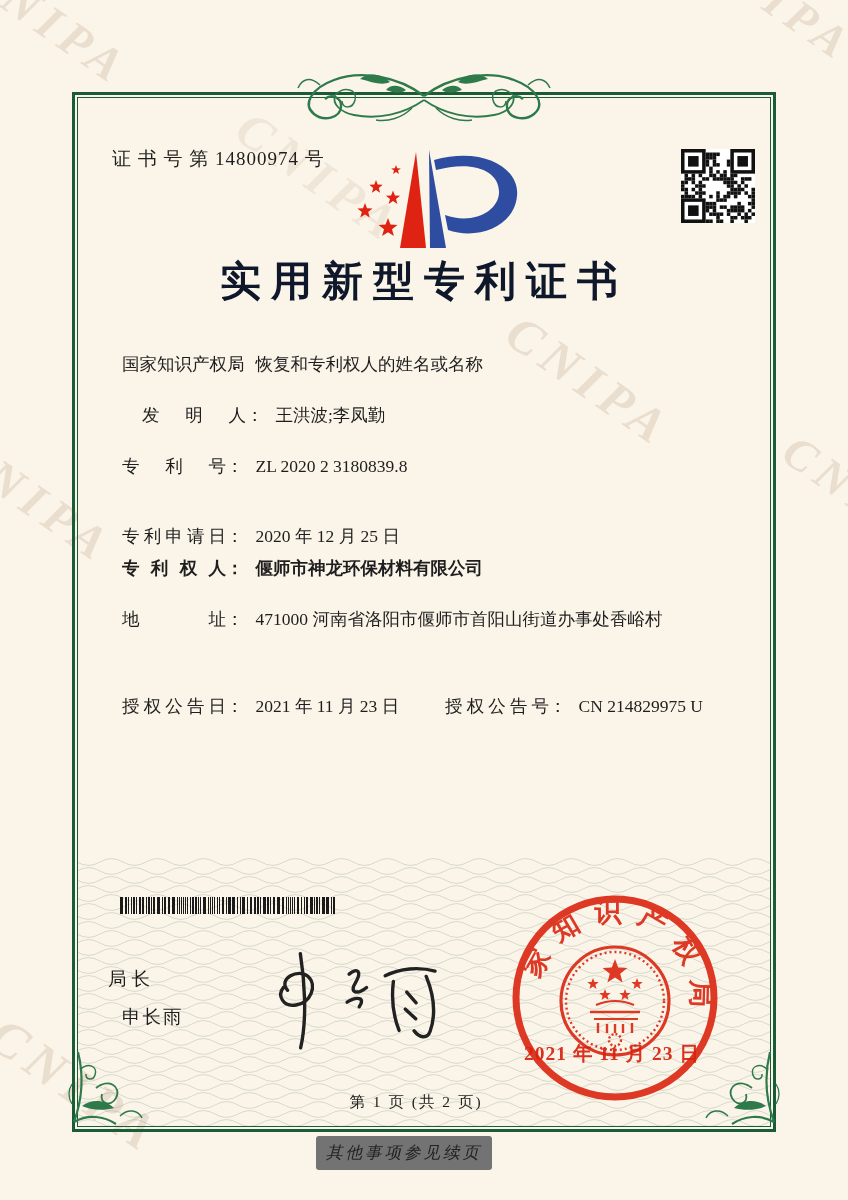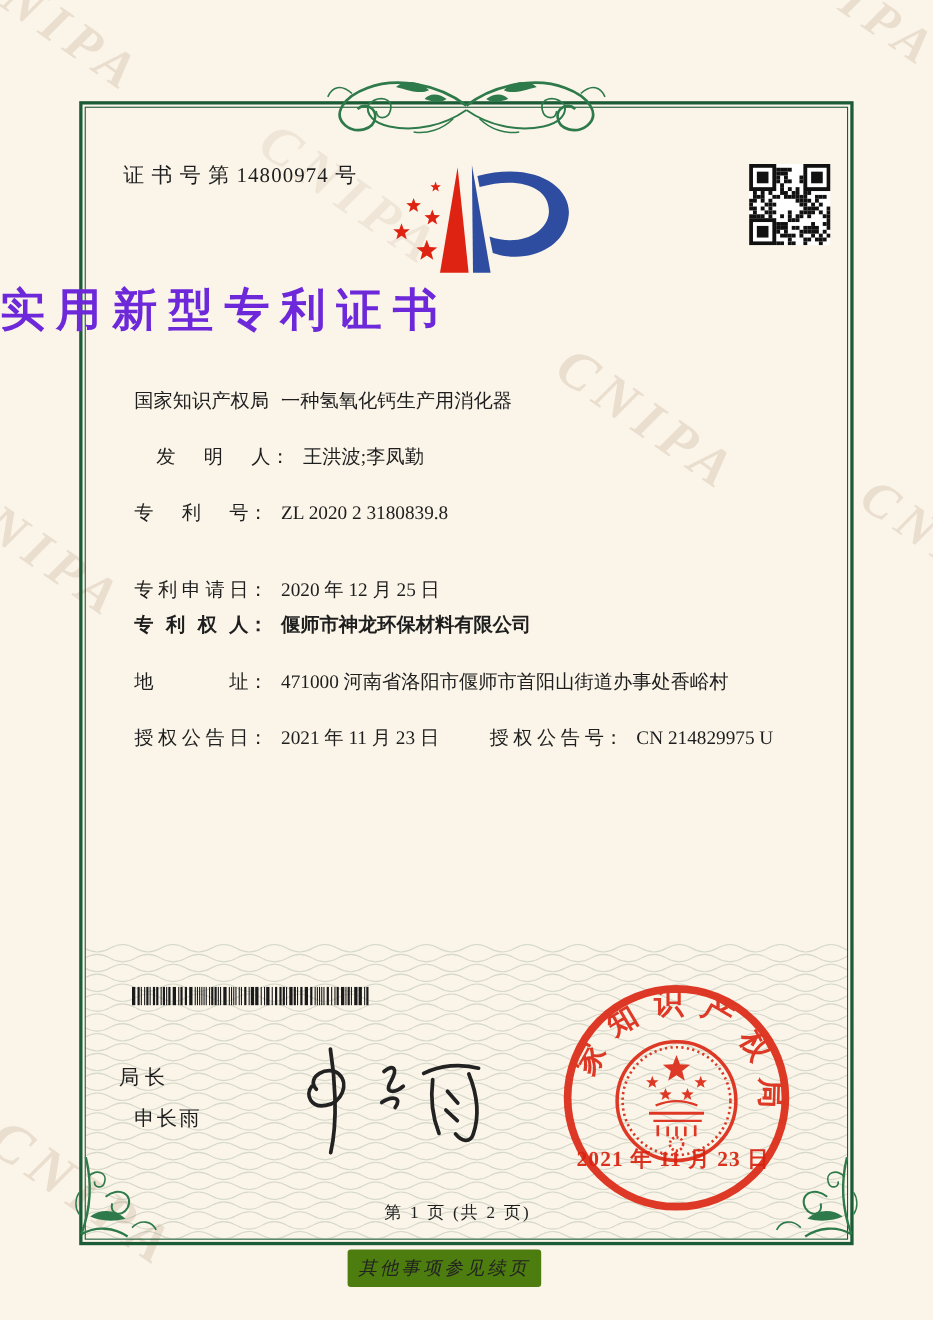--- a/index.html
+++ b/index.html
@@ -24,22 +24,22 @@
   
   .frame-outer{
     position:absolute;left:72px;top:92px;width:698px;height:1034px;
     border:3px solid #1b5b36;
   }
   .frame-inner{position:absolute;inset:2px;border:1px solid #1b5b36;}
   
   .cert-no{position:absolute;left:112px;top:146px;font-size:19px;letter-spacing:1px;}
   
   .title{
-    position:absolute;left:0;right:0;top:254px;
-    font-size:41px;font-weight:700;letter-spacing:10px;color:#6d28d9;
+    position:absolute;left:0;right:0;top:254px;text-align:center;
+    font-size:41px;font-weight:700;letter-spacing:10px;color:#0f172a;
   }
   
   .fields{position:absolute;left:122px;top:0;width:640px;font-size:17.5px;}
   .frow{position:absolute;left:0;white-space:nowrap;}
   .flabel{
     display:inline-block;width:104px;
     text-align:justify;text-align-last:justify;text-justify:inter-character;
     vertical-align:bottom;
   }
   .fcolon{display:inline-block;}
@@ -58,21 +58,21 @@
   #seal{position:absolute;left:506px;top:889px;}
   .seal-date{
     position:absolute;left:512px;top:1040px;width:200px;text-align:center;
     font-size:19.5px;font-weight:700;color:rgba(216,33,14,0.92);letter-spacing:1px;
     white-space:nowrap;
   }
   
   .page-indicator{position:absolute;left:0;right:16px;top:1092px;text-align:center;font-size:15.5px;letter-spacing:2px;}
   .note-box{
     position:absolute;left:316px;top:1136px;width:176px;height:34px;
-    background:#4d7c0f;border-radius:3px;
+    background:#737373;border-radius:3px;
     display:flex;align-items:center;justify-content:center;
   }
   .note-text{font-size:16.5px;letter-spacing:3px;color:#222;font-style:italic;}
   svg{display:block;}
 </style>
 </head>
 <body>
 
 <div class="wm" style="left:-42px;top:-6px;font-size:48px;">CNIPA</div>
 <div class="wm" style="left:688px;top:-26px;font-size:46px;">CNIPA</div>
@@ -316,38 +316,38 @@
     <rect x="56.38095238095238" y="7.0476190476190474" width="10.571428571428571" height="10.571428571428571" fill="#111"></rect>
     <rect x="0" y="49.33333333333333" width="24.666666666666664" height="24.666666666666664" fill="#111"></rect>
     <rect x="3.5238095238095237" y="52.857142857142854" width="17.61904761904762" height="17.61904761904762" fill="#fff"></rect>
     <rect x="7.0476190476190474" y="56.38095238095238" width="10.571428571428571" height="10.571428571428571" fill="#111"></rect>
   </svg>
 
 <div class="title">实用新型专利证书</div>
 
 <div class="fields">
   <div class="frow" style="top:352px;">
-    <span class="flabel">国家知识产权局</span><span class="fcolon">：</span><span class="fvalue">一种氢氧化钙生产用消化器</span>
+    <span class="flabel">国家知识产权局</span><span class="fcolon">：</span><span class="fvalue">恢复和专利权人的姓名或名称</span>
   </div>
   <div class="frow" style="top:403px;margin-left:20px;">
     <span class="flabel">发明人</span><span class="fcolon">：</span><span class="fvalue">王洪波;李凤勤</span>
   </div>
   <div class="frow" style="top:454px;">
     <span class="flabel">专利号</span><span class="fcolon">：</span><span class="fvalue">ZL 2020 2 3180839.8</span>
   </div>
   <div class="frow" style="top:524px;">
     <span class="flabel">专利申请日</span><span class="fcolon">：</span><span class="fvalue">2020 年 12 月 25 日</span>
   </div>
   <div class="frow" style="top:556px;font-weight:bold;">
     <span class="flabel">专利权人</span><span class="fcolon">：</span><span class="fvalue">偃师市神龙环保材料有限公司</span>
   </div>
   <div class="frow" style="top:607px;">
     <span class="flabel">地址</span><span class="fcolon">：</span><span class="fvalue">471000 河南省洛阳市偃师市首阳山街道办事处香峪村</span>
   </div>
-  <div class="frow" style="top:658px;width:640px;">
+  <div class="frow" style="top:694px;width:640px;">
     <span class="flabel">授权公告日</span><span class="fcolon">：</span><span class="fvalue">2021 年 11 月 23 日</span>
     <span class="grant2">
       <span class="flabel">授权公告号</span><span class="fcolon">：</span><span class="fvalue">CN 214829975 U</span>
     </span>
   </div>
 </div>
 
 <div class="paras">
 </div>
 

